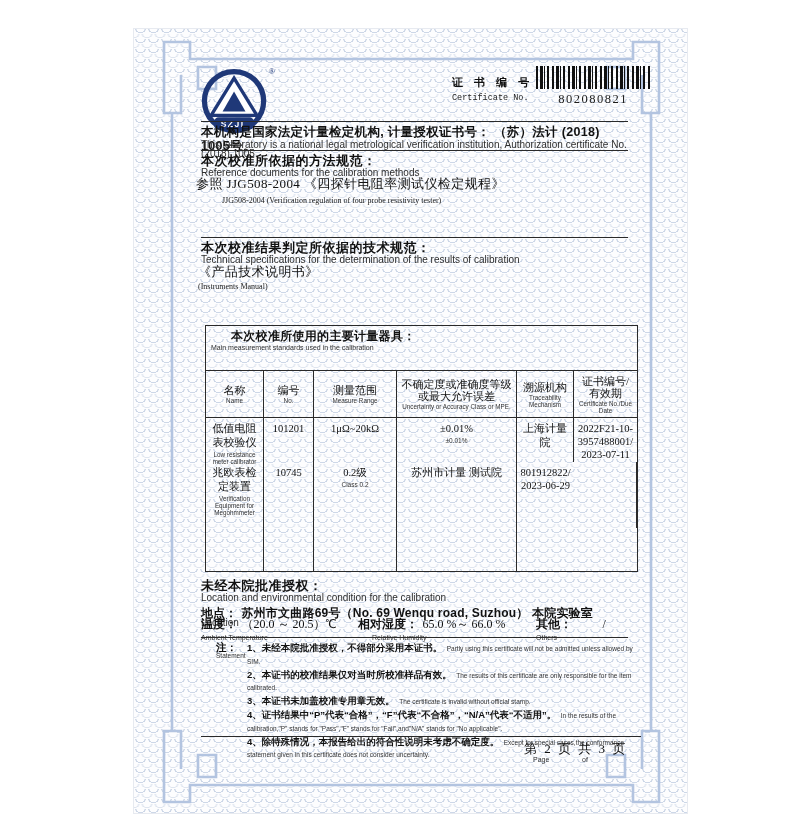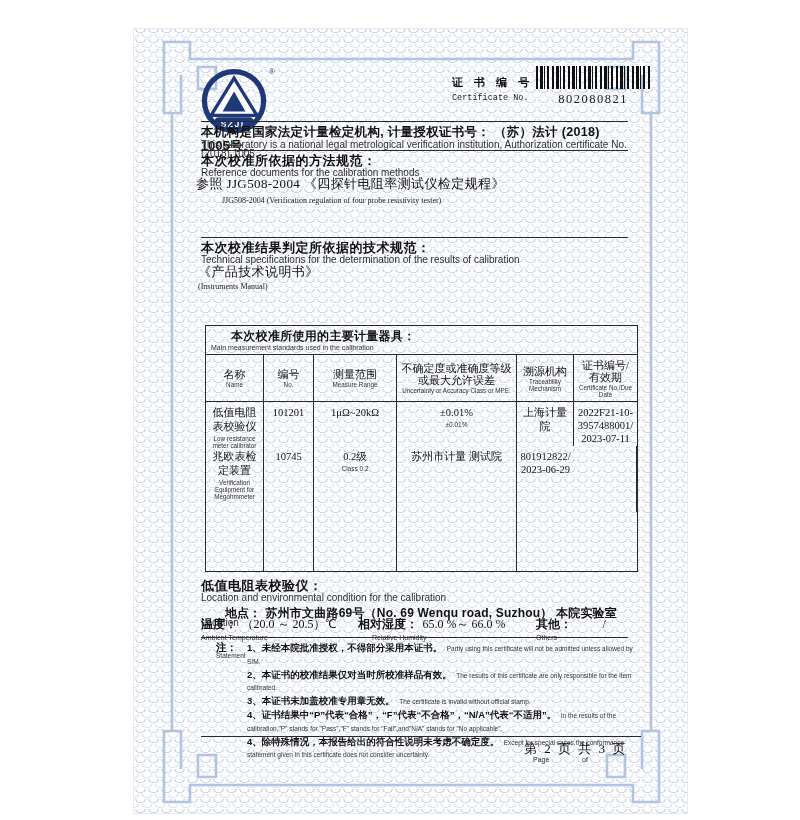--- a/index.html
+++ b/index.html
@@ -31,21 +31,21 @@
   .certlabel-en{font-family:"Liberation Mono",monospace;font-size:8.5px;color:#222;margin-top:3px;}
   .barcode{width:114px;height:23px;
      background:repeating-linear-gradient(90deg,#101010 0 2px,rgba(0,0,0,0) 2px 4px,#101010 4px 7px,rgba(0,0,0,0) 7px 8px,#101010 8px 9px,rgba(0,0,0,0) 9px 11px,#101010 11px 13px,rgba(0,0,0,0) 13px 16px);}
   .barcode-no{width:114px;text-align:center;font-family:"Liberation Serif",serif;font-size:12.5px;letter-spacing:1.5px;color:#1a1a1a;margin-top:3px;}
 
   
   .std-table{position:absolute;left:71px;top:296px;width:433px;height:247px;
              border:1.6px solid #2a2a2a;box-sizing:border-box;display:flex;flex-direction:column;}
   .std-titleband{padding:3px 5px 2px 5px;}
   .std-grid{flex:1;display:grid;grid-template-columns:58px 50px 83px 120px 57px 1fr;
-            grid-template-rows:47px 44px 66px 1fr;border-top:1.4px solid #2a2a2a;}
+            grid-template-rows:47px 44px 66px 1fr;border-top:1.4px solid #2a2a2a;margin-top:16px;}
   .hc{border-right:1.2px solid #2a2a2a;border-bottom:1.2px solid #2a2a2a;
       display:flex;flex-direction:column;align-items:center;justify-content:center;
       text-align:center;padding:1px 2px;box-sizing:border-box;}
   .bc{border-right:1.2px solid #2a2a2a;text-align:center;padding:4px 2px 0 2px;box-sizing:border-box;}
   .lastcol{border-right:none;}
   .hc .zh{font-family:"Liberation Serif",serif;font-size:11px;line-height:12px;color:#111;}
   .hc .en{font-size:6.3px;line-height:7px;color:#333;margin-top:1px;}
   .cell-zh{font-family:"Liberation Serif",serif;font-size:11px;line-height:13.5px;color:#111;}
   .cell-en{font-size:6.3px;line-height:7px;color:#333;margin-top:2px;}
   .cell-val{font-family:"Liberation Serif",serif;font-size:10.5px;line-height:13px;color:#111;word-break:break-word;}
@@ -207,23 +207,23 @@
 
           <div class="bc"></div>
           <div class="bc"></div>
           <div class="bc"></div>
           <div class="bc"></div>
           <div class="bc"></div>
           <div class="bc lastcol"></div>
         </div>
       </div>
 
-      <div class="abs zh-title" style="left:67px;top:549px;">低值电阻表校验仪：</div>
+      <div class="abs zh-title" style="left:67px;top:549px;">未经本院批准授权：</div>
       <div class="abs en-sub" style="left:67px;top:564px;">Location and environmental condition for the calibration</div>
-      <div class="abs" style="left:67px;top:574px;margin-left:24px;">
+      <div class="abs" style="left:67px;top:574px;">
         <span class="loc-label">地点：</span>
         <span class="loc-value">苏州市文曲路69号（No. 69 Wenqu road, Suzhou） 本院实验室</span>
       </div>
       <div class="abs en-sub" style="left:67px;top:589px;">Location</div>
 
       <div class="abs" style="left:67px;top:585px;">
         <span class="env-label">温度：</span>
         <span class="env-value">（20.0 ～ 20.5）℃</span>
         <div class="en-sub" style="font-size:7px;">Ambient Temperature</div>
       </div>

